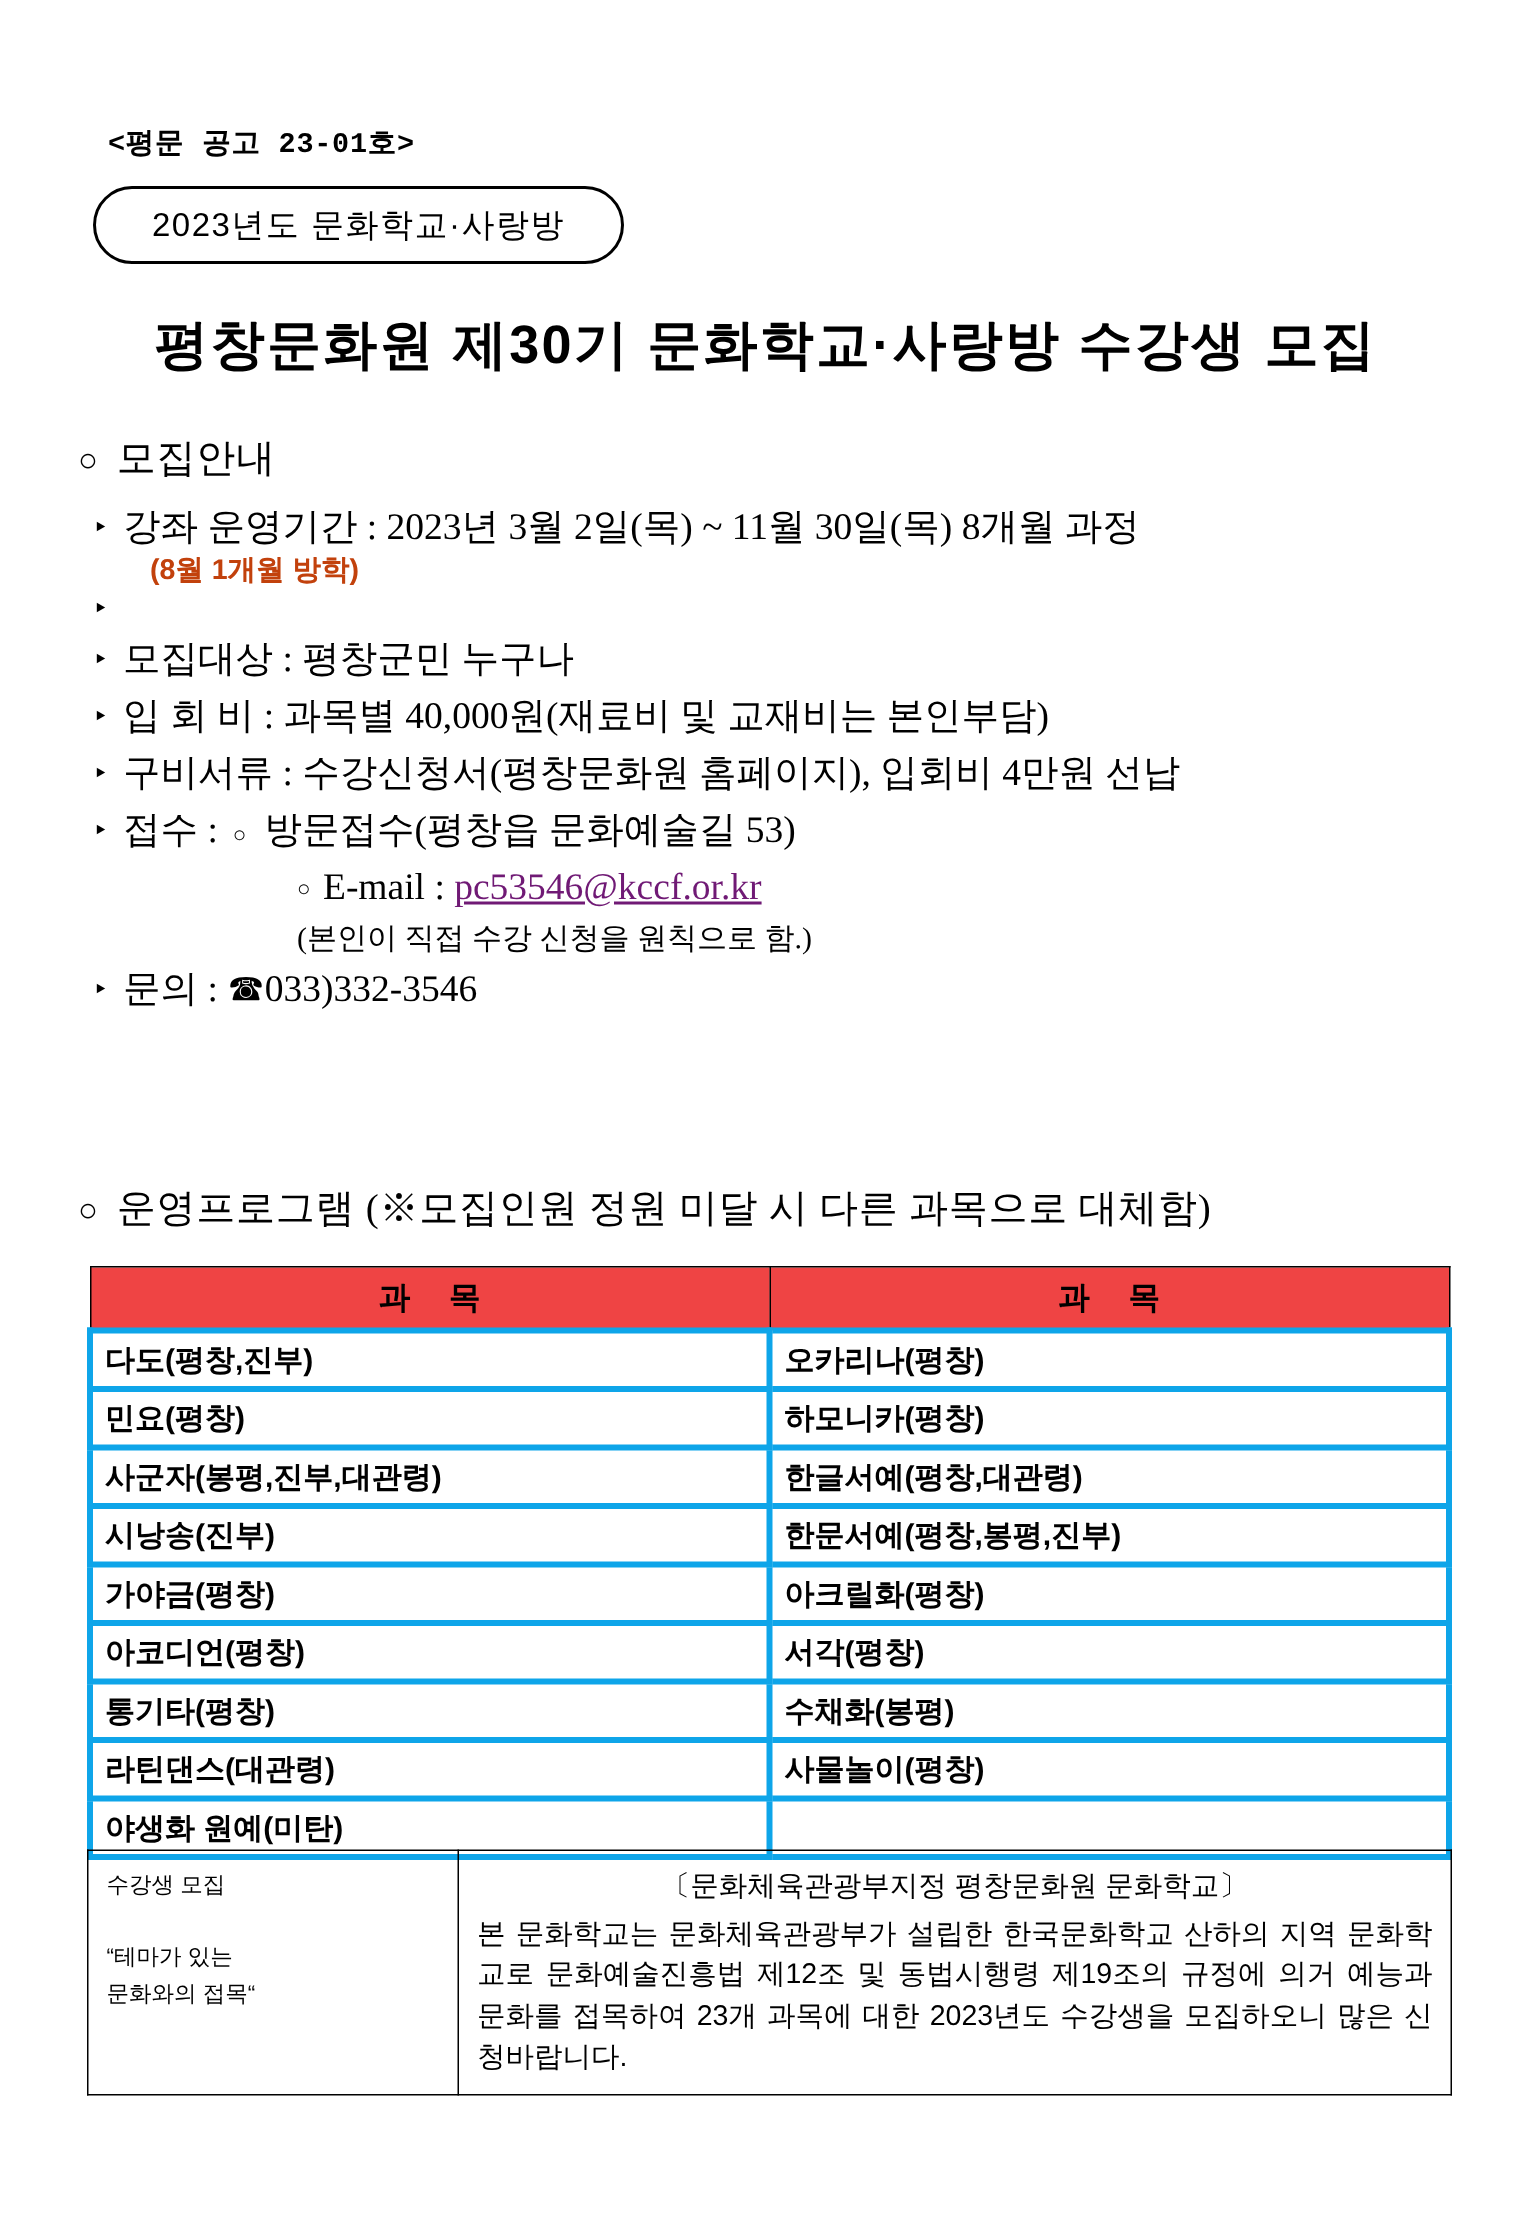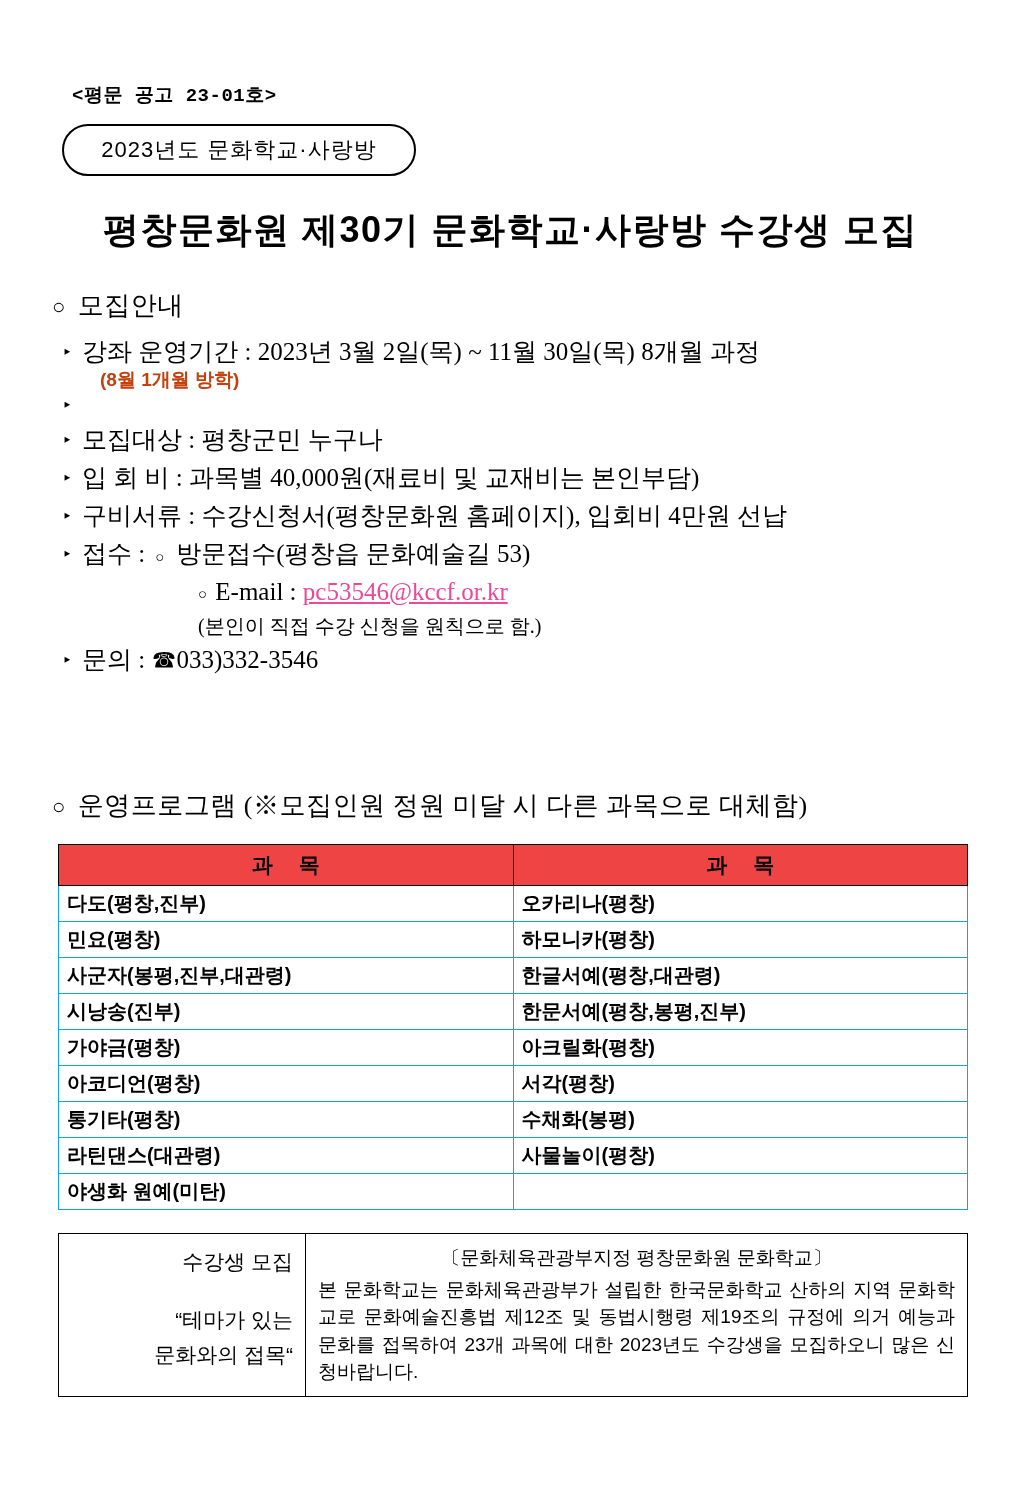--- a/index.html
+++ b/index.html
@@ -111,21 +111,21 @@
     font-size: 20px;
     line-height: 1.52;
     padding-left: 146px;
   }
   .mini-circ {
     font-size: 15px;
     vertical-align: middle;
     margin-right: 2px;
   }
   a.mail {
-    color: #ec4899;
+    color: #701a75;
     text-decoration: underline;
   }
 
   
   .prog-wrap {
     position: absolute;
     left: 58px;
     top: 844px;
     width: 910px;
   }
@@ -138,21 +138,21 @@
     background: #ef4444;
     border: 1px solid #000000;
     height: 38px;
     font-family: "Liberation Sans", sans-serif;
     font-weight: bold;
     font-size: 21px;
     letter-spacing: 10px;
     text-indent: 10px;
   }
   table.prog td {
-    border: 1px solid #0ea5e9;
+    border: 4px solid #0ea5e9;
     height: 35px;
     font-size: 20px;
     padding: 0 8px;
     font-family: "Liberation Sans", sans-serif;
     font-weight: bold;
   }
 
   
   .bottom-wrap {
     position: absolute;
@@ -165,24 +165,24 @@
     width: 910px;
     table-layout: fixed;
   }
   table.bottom td {
     border: 1px solid #000;
     vertical-align: top;
     padding: 10px 12px;
   }
   td.left-cell {
     width: 222px;
-    text-align: right;
+    text-align: left;
     vertical-align: middle;
     font-family: "Liberation Sans", sans-serif;
-    font-size: 21px;
+    font-size: 15px;
     line-height: 1.7;
   }
   td.right-cell {
     font-family: "Liberation Sans", sans-serif;
     font-size: 19px;
     line-height: 1.45;
   }
   .right-title {
     text-align: center;
     margin-bottom: 4px;

